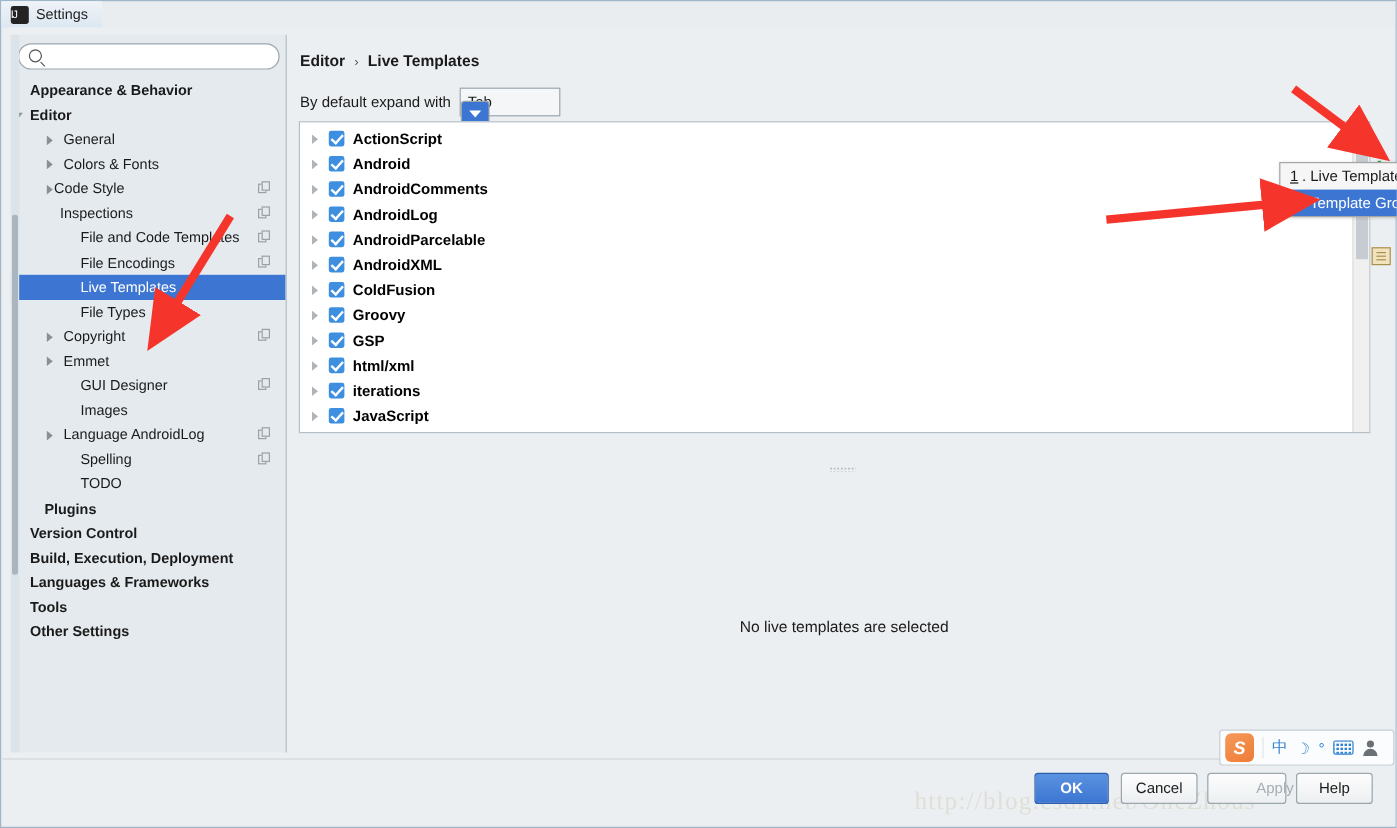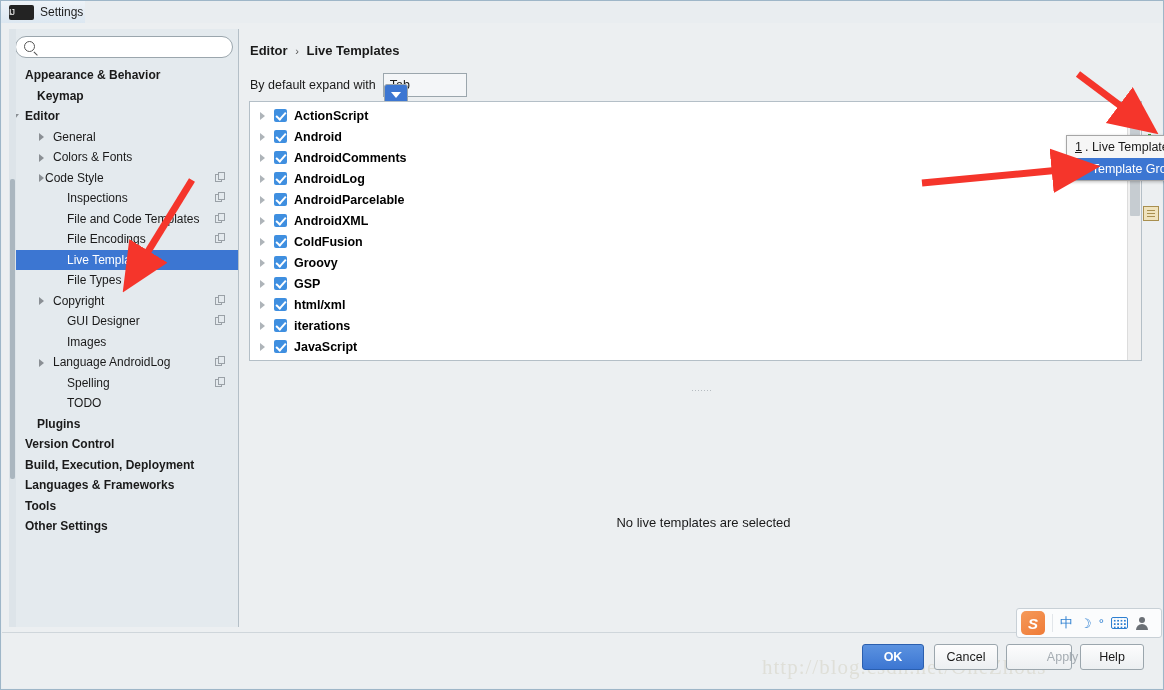--- a/index.html
+++ b/index.html
@@ -40,21 +40,21 @@
     position: absolute; left: 0; top: 0; width: 1164px; height: 690px;
     background: #e9edf0;
     border: 1px solid #9eb6c8;
   }
   .titlebar {
     position: absolute; left: 0; top: 0; width: 84px; height: 22px;
     display: flex; align-items: center; gap: 6px; padding-left: 8px;
     background: linear-gradient(180deg,#eef3f8 0%, #dce7f1 100%);
   }
   .ij-logo {
-    width: 25px; height: 15px; background: #232323; border-radius: 2px;
+    width: 15px; height: 15px; background: #232323; border-radius: 2px;
     color: #fff; font-size: 9px; font-weight: normal; line-height: 15px;
     text-align: left; letter-spacing: -1px;
   }
   .title-text { font-size: 12px; color: #1c1c1c; }
 
   .dialog-body {
     position: absolute; left: 1px; top: 22px; right: 1px; bottom: 56px;
     background: #eceff1;
   }
 
@@ -330,44 +330,41 @@
         <div class="search-wrap">
           <input class="search-box" value="" placeholder="" style="">
           <div class="search-icon"></div>
         </div>
         <div class="tree" id="sidebar-tree">
             <div class="tree-row bold">
               <span class="arrow" style="left: 2px; top: 6.5px;"></span>
               <span class="lbl" style="margin-left: 16px;">Appearance &amp; Behavior</span>
             </div>
             <div class="tree-row bold">
-              <span class="lbl" style="margin-left: 28px;">Keymap</span>
-            </div>
-            <div class="tree-row bold">
               <span class="arrow down" style="left: 2px; top: 8px;"></span>
               <span class="lbl" style="margin-left: 16px;">Editor</span>
             </div>
             <div class="tree-row">
               <span class="arrow" style="left: 30px; top: 6.5px;"></span>
               <span class="lbl" style="margin-left: 44px;">General</span>
             </div>
             <div class="tree-row">
               <span class="arrow" style="left: 30px; top: 6.5px;"></span>
               <span class="lbl" style="margin-left: 44px;">Colors &amp; Fonts</span>
             </div>
             <div class="tree-row">
               <span class="arrow" style="left: 30px; top: 6.5px;"></span>
               <span class="lbl" style="margin-left: 36px;">Code Style</span>
               <span class="copy-icon">
                 <i></i>
                 <b></b>
               </span>
             </div>
             <div class="tree-row">
-              <span class="lbl" style="margin-left: 58px;">Inspections</span>
+              <span class="lbl" style="margin-left: 41px;">Inspections</span>
               <span class="copy-icon">
                 <i></i>
                 <b></b>
               </span>
             </div>
             <div class="tree-row">
               <span class="lbl" style="margin-left: 58px;">File and Code Templates</span>
               <span class="copy-icon">
                 <i></i>
                 <b></b>
@@ -386,20 +383,24 @@
             <div class="tree-row">
               <span class="lbl" style="margin-left: 58px;">File Types</span>
             </div>
             <div class="tree-row">
               <span class="arrow" style="left: 30px; top: 6.5px;"></span>
               <span class="lbl" style="margin-left: 44px;">Copyright</span>
               <span class="copy-icon">
                 <i></i>
                 <b></b>
               </span>
+            </div>
+            <div class="tree-row">
+              <span class="arrow" style="left: 30px; top: 6.5px;"></span>
+              <span class="lbl" style="margin-left: 44px;">Emmet</span>
             </div>
             <div class="tree-row">
               <span class="lbl" style="margin-left: 58px;">GUI Designer</span>
               <span class="copy-icon">
                 <i></i>
                 <b></b>
               </span>
             </div>
             <div class="tree-row">
               <span class="lbl" style="margin-left: 58px;">Images</span>

